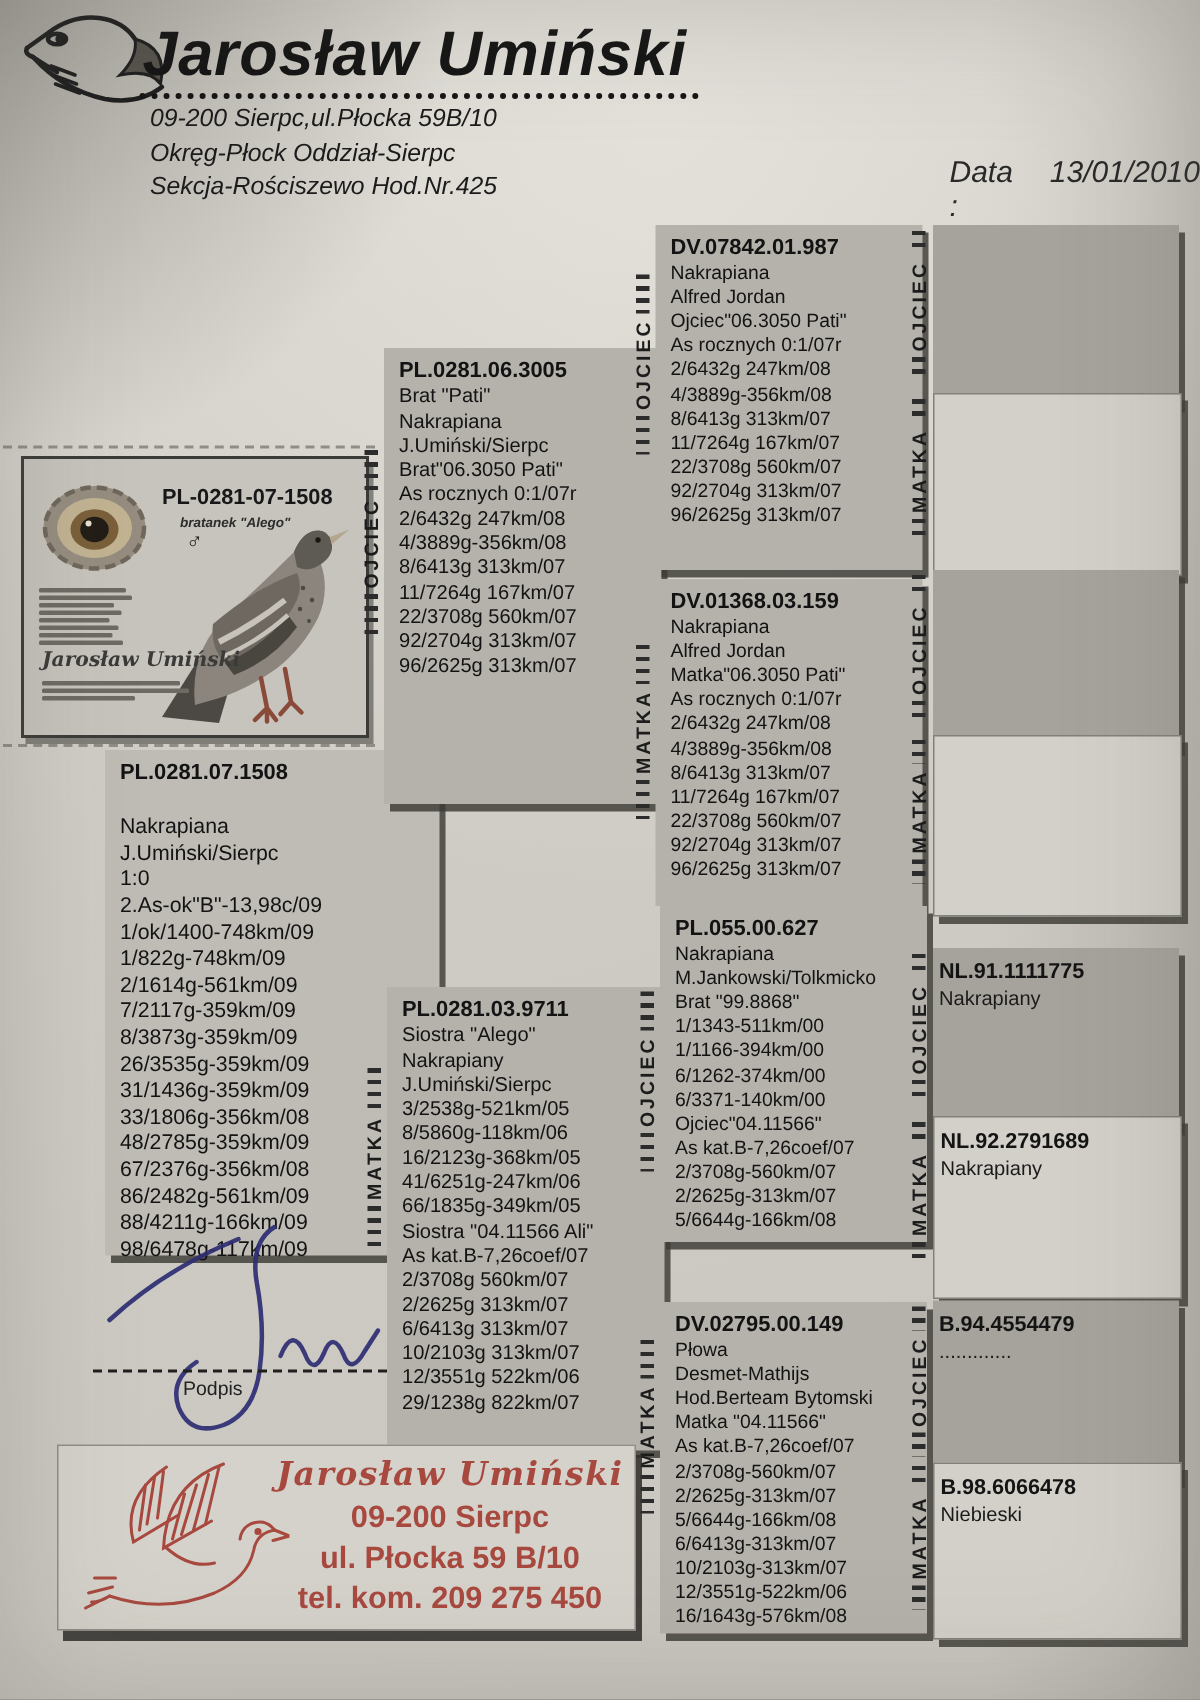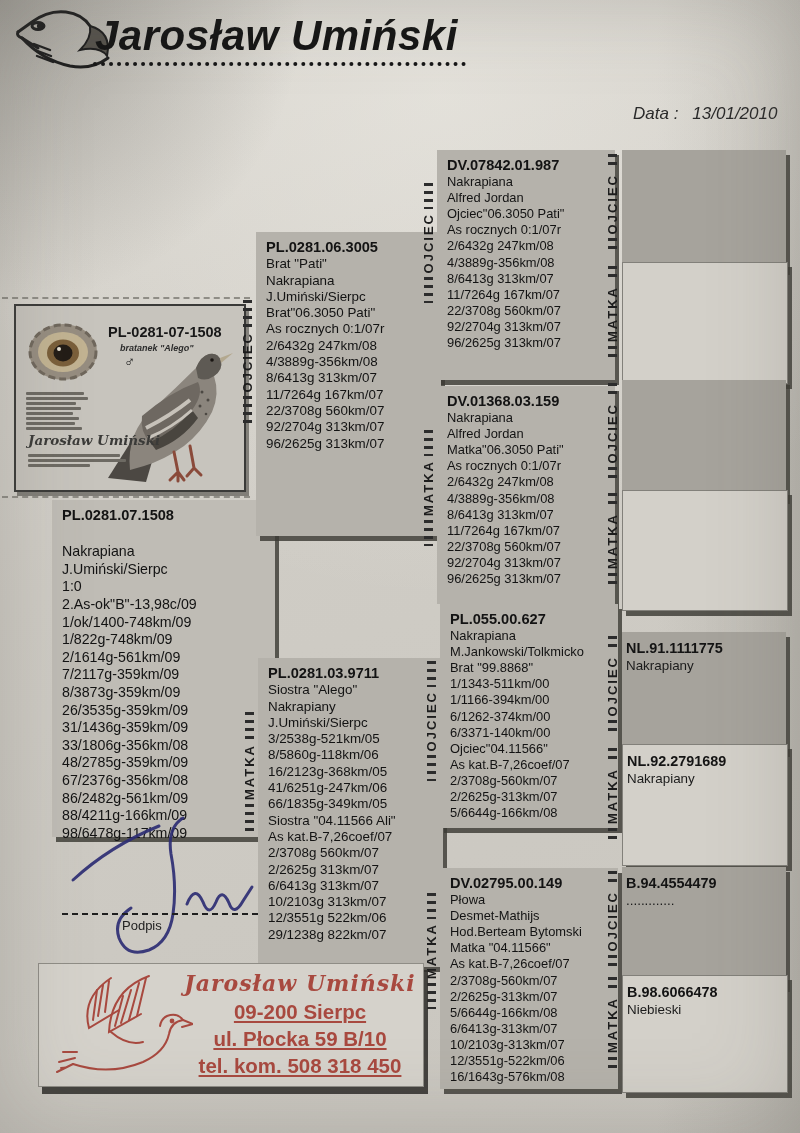--- a/index.html
+++ b/index.html
@@ -11,21 +11,21 @@
       linear-gradient(165deg,#d9d6cf 0%,#cfccc5 45%,#c9c6bf 100%);
     font-family:"Liberation Sans",sans-serif;color:#1e1e1e;}
   #page::after{content:"";position:absolute;inset:0;pointer-events:none;
     box-shadow:inset 0 0 90px rgba(92,90,82,.28);}
   .abs{position:absolute;}
 
   
   .hdr-name{font-style:italic;font-weight:bold;font-size:42px;letter-spacing:.5px;
     border-bottom:4px dotted #161616;padding:0 8px 3px 2px;color:#141414;}
   .hdr-addr{font-style:italic;font-size:16.5px;line-height:22.5px;color:#1b1b1b;}
-  .date-line{font-style:italic;font-size:17px;color:#2a2a2a;display:flex;gap:14px;align-items:center;}
+  .date-line{font-style:italic;font-size:20px;color:#2a2a2a;display:flex;gap:14px;}
 
   
   .title-box{left:18px;top:156px;width:404px;height:57px;background:#e1ded7;
     border:2px solid #63625e;box-shadow:5px 5px 0 rgba(62,60,55,.8);
     display:flex;align-items:center;padding-left:20px;}
   .title-box span{font-style:italic;font-weight:bold;font-size:38px;color:#121212;}
 
   
   .cutline{border-top:2px dashed #8f8d86;height:0;}
 
@@ -60,40 +60,45 @@
     font-weight:bold;font-size:13px;letter-spacing:2px;color:#1c1c1c;}
 
   
   .sig-line{left:62px;top:913px;width:196px;border-top:2.5px dashed #1f1f1f;}
   .sig-cap{left:122px;top:918px;font-size:13px;color:#222;}
   .stamp-box{left:38px;top:963px;width:384px;height:122px;background:#d5d2cb;
     border:1px solid #8f8d86;box-shadow:4px 7px 0 rgba(48,47,43,.88);}
   .stamp-text{position:absolute;left:142px;top:4px;width:238px;text-align:center;color:#a8493f;}
   .stamp-name{font-family:"DejaVu Serif",serif;font-style:italic;font-weight:bold;
     font-size:22px;letter-spacing:1px;line-height:30px;white-space:nowrap;}
-  .stamp-line{font-weight:bold;font-size:20.5px;line-height:27px;white-space:nowrap;text-decoration:underline;}
+  .stamp-line{font-weight:bold;font-size:20.5px;line-height:27px;white-space:nowrap;}
 </style>
 </head>
 <body>
 
 <div id="page">
 
   <svg class="abs" style="left:8px;top:2px;" width="112" height="78" viewBox="0 0 112 78">
     <g fill="none" stroke="#1f1f1f" stroke-width="3" stroke-linecap="round">
       <path d="M10 30 L24 20 Q40 8 58 10 Q74 12 82 24"></path>
       <path d="M10 30 Q8 34 14 36 Q20 40 30 46"></path>
       <path d="M14 36 Q34 58 62 64 Q84 68 100 56"></path>
       <path d="M82 24 Q104 30 99 54 Q92 44 72 48 Q84 36 82 24" fill="#55524c" stroke-width="2"></path>
       <ellipse cx="30" cy="24" rx="6" ry="3.5"></ellipse>
       <circle cx="32" cy="24" r="1.6" fill="#1f1f1f"></circle>
       <path d="M26 42 L42 48 M27 48 L43 54 M29 54 L45 60" stroke-width="2.4"></path>
     </g>
   </svg>
   <div class="abs" style="left:93px;top:12px;">
     <span class="hdr-name">Jarosław Umiński</span>
+  </div>
+  <div class="abs hdr-addr" style="left:100px;top:68px;">
+    <div>09-200 Sierpc,ul.Płocka 59B/10</div>
+    <div>Okręg-Płock Oddział-Sierpc</div>
+    <div>Sekcja-Rościszewo Hod.Nr.425</div>
   </div>
   <div class="abs date-line" style="left:633px;top:104px;">
     <span>Data :</span>
     <span>13/01/2010</span>
   </div>
 
 
   <div class="abs cutline" style="left:2px;top:297px;width:248px;"></div>
   <div class="abs photo-card">
     <svg class="abs" style="left:10px;top:14px;" width="74" height="64" viewBox="0 0 74 64">
@@ -141,21 +146,21 @@
     </div>
     <div class="abs card-breeder" style="left:12px;top:126px;">Jarosław Umiński</div>
     <div class="abs fineprint" style="left:12px;top:148px;width:100px;">
       <i style="width:92px"></i>
         <i style="width:98px"></i>
       <i style="width:62px"></i>
     </div>
   </div>
   <div class="abs cutline" style="left:2px;top:496px;width:248px;"></div>
 
-  <div class="pbox subject-box" style="left:52px;top:500px;width:203px;height:323px;">
+  <div class="pbox subject-box" style="left:70px;top:500px;width:203px;height:323px;">
     <div class="pid">PL.0281.07.1508</div>
     <div class="plines">
         <div>&nbsp;</div>
         <div>Nakrapiana</div>
         <div>J.Umiński/Sierpc</div>
         <div>1:0</div>
         <div>2.As-ok"B"-13,98c/09</div>
         <div>1/ok/1400-748km/09</div>
         <div>1/822g-748km/09</div>
         <div>2/1614g-561km/09</div>
@@ -392,17 +397,17 @@
         <path d="M130 48 L140 52 L129 55"></path>
         <path d="M20 92 L4 100 M22 86 L6 90 M24 80 L10 80 M20 92 Q14 96 8 96"></path>
         <path d="M58 60 Q74 74 90 70"></path>
         <circle cx="119" cy="49" r="1.4" fill="#a8493f"></circle>
       </g>
     </svg>
     <div class="stamp-text">
       <div class="stamp-name">Jarosław Umiński</div>
       <div class="stamp-line">09-200 Sierpc</div>
       <div class="stamp-line">ul. Płocka 59 B/10</div>
-      <div class="stamp-line">tel. kom. 508 318 450</div>
+      <div class="stamp-line">tel. kom. 209 275 450</div>
     </div>
   </div>
 
 </div>
 
 </body></html>

